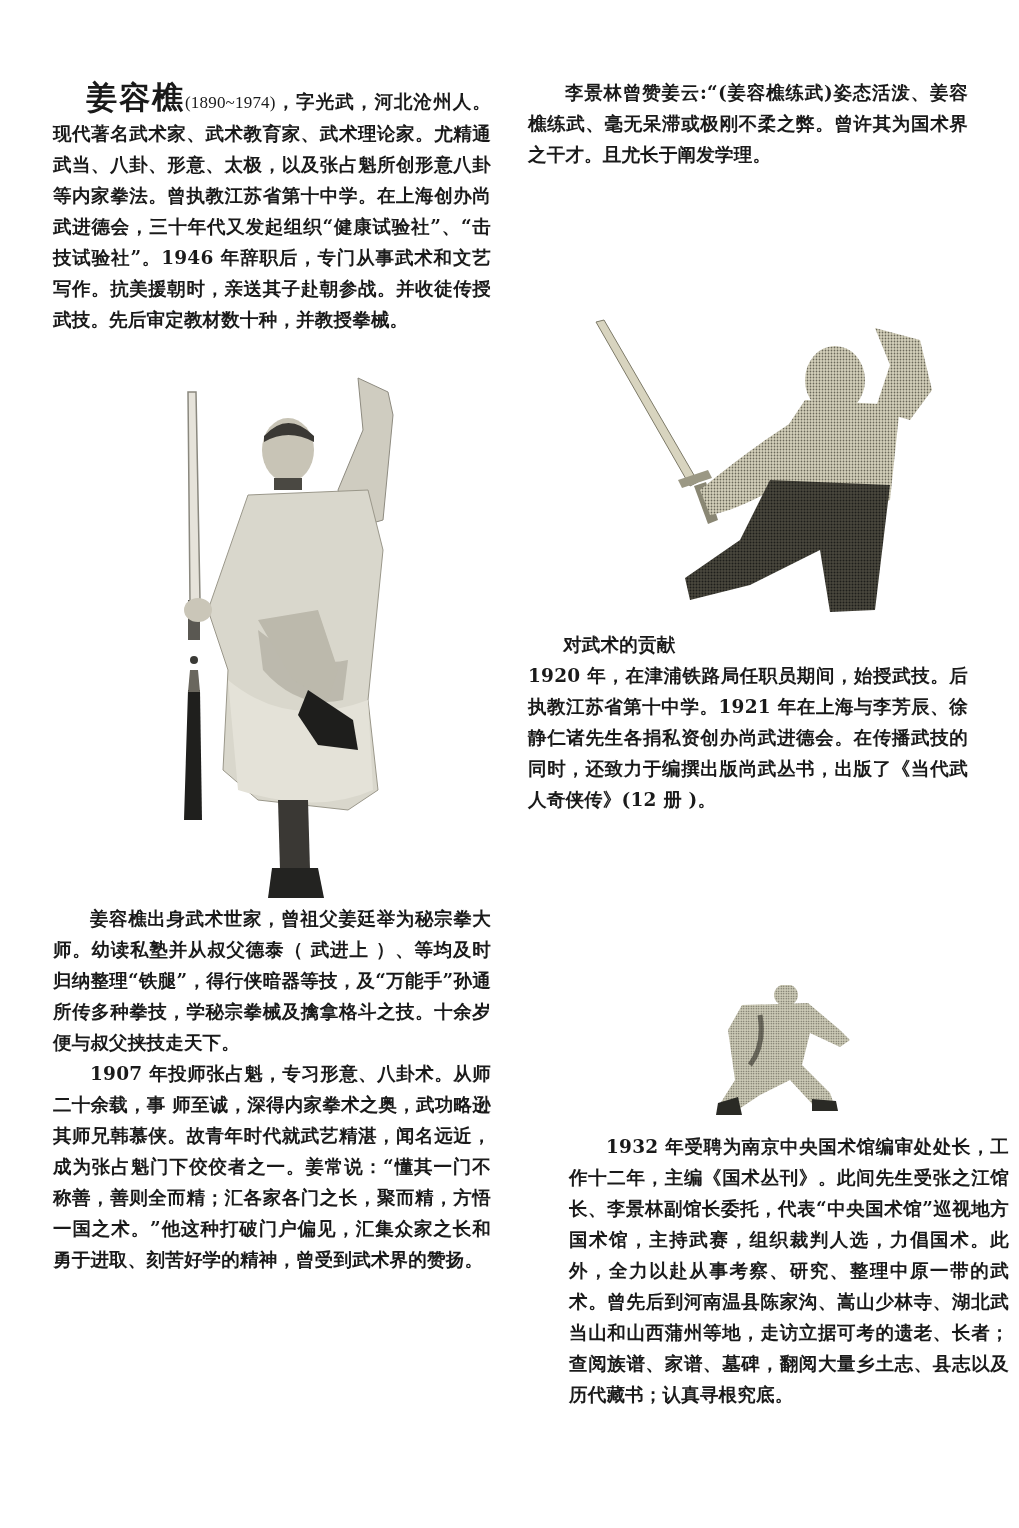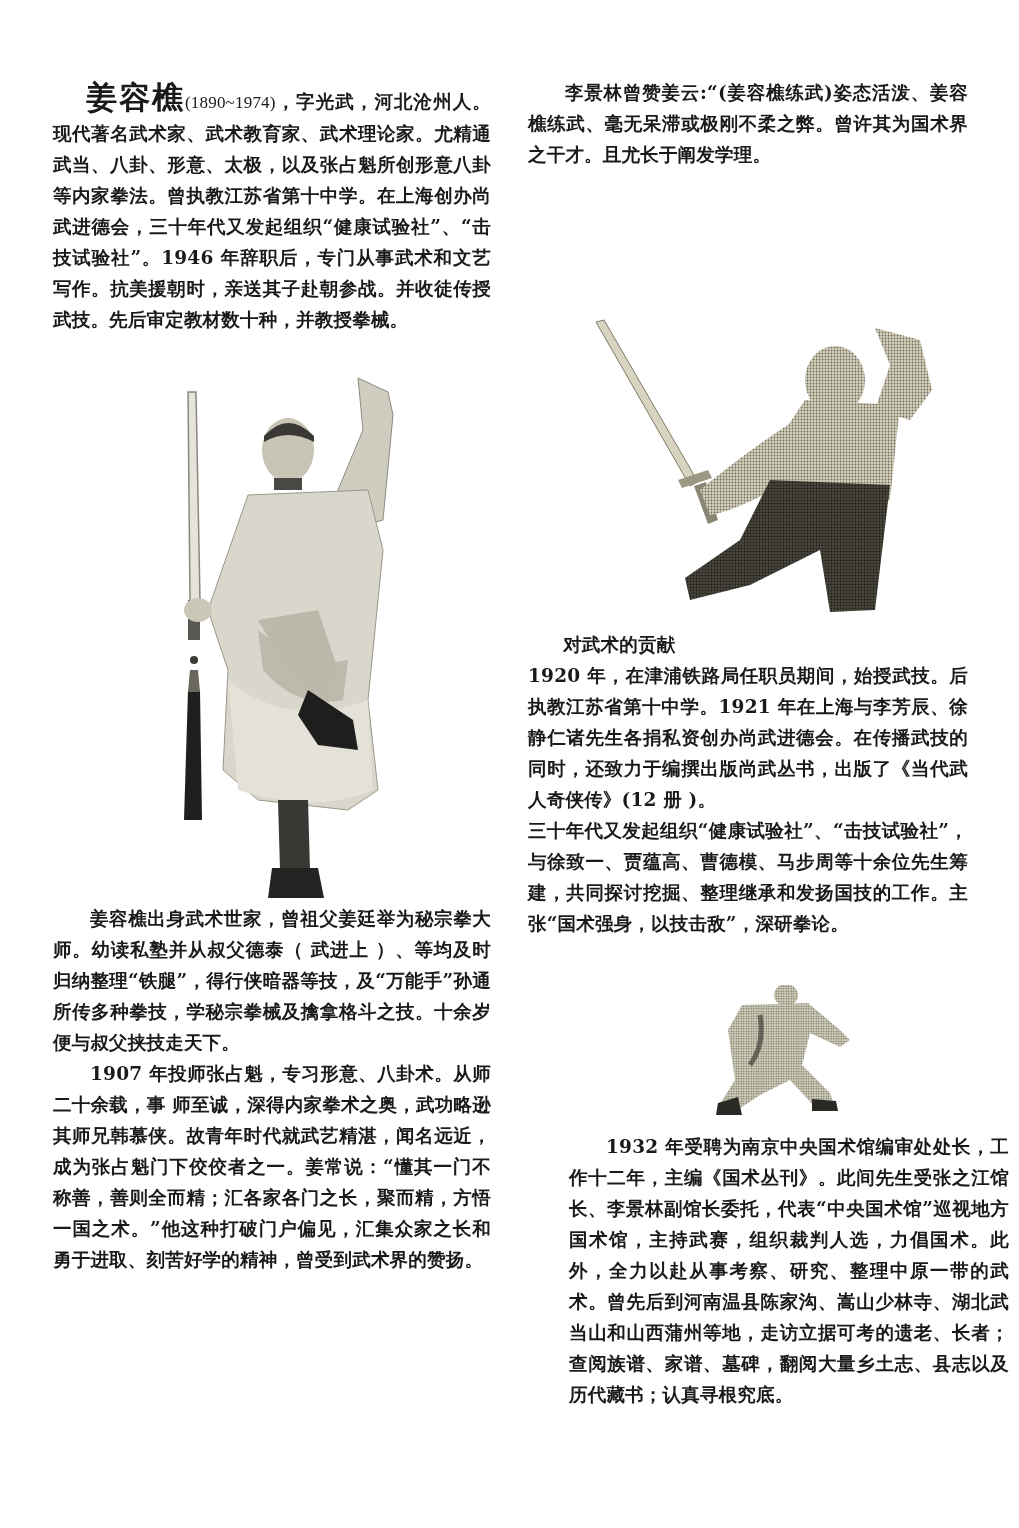--- a/index.html
+++ b/index.html
@@ -137,21 +137,20 @@
 
     <path d="M215 90 L310 95 L300 190 L260 200 L190 190 L175 150 Z" fill="url(#halftone)"></path>
 
     <path d="M180 170 L300 175 L285 300 L240 302 L230 240 L160 275 L100 290 L95 268 L150 230 Z" fill="url(#halftone-dark)"></path>
   </svg>
 </div>
 
 <div class="col right-col" id="contrib-block">
   <p class="section-heading" style="padding-left:1.9em;">对武术的贡献</p>
   <p>1920 年，在津浦铁路局任职员期间，始授武技。后执教江苏省第十中学。1921  年在上海与李芳辰、徐静仁诸先生各捐私资创办尚武进德会。在传播武技的同时，还致力于编撰出版尚武丛书，出版了《当代武人奇侠传》(12 册 )。</p>
-  <p>三十年代又发起组织“健康试验社”、“击技试验社”，与徐致一、贾蕴高、曹德模、马步周等十余位先生筹建，共同探讨挖掘、整理继承和发扬国技的工作。主张“国术强身，以技击敌”，深研拳论。</p>
 </div>
 
 <div class="photo" id="photo-3">
   <svg width="180" height="135" viewBox="0 0 180 135">
     <defs>
       <pattern id="halftone-small" width="2.5" height="2.5" patternUnits="userSpaceOnUse">
         <rect width="2.5" height="2.5" fill="#cfcdb9"></rect>
         <circle cx="1.25" cy="1.25" r="0.7" fill="#5d5b4e"></circle>
       </pattern>
     </defs>

